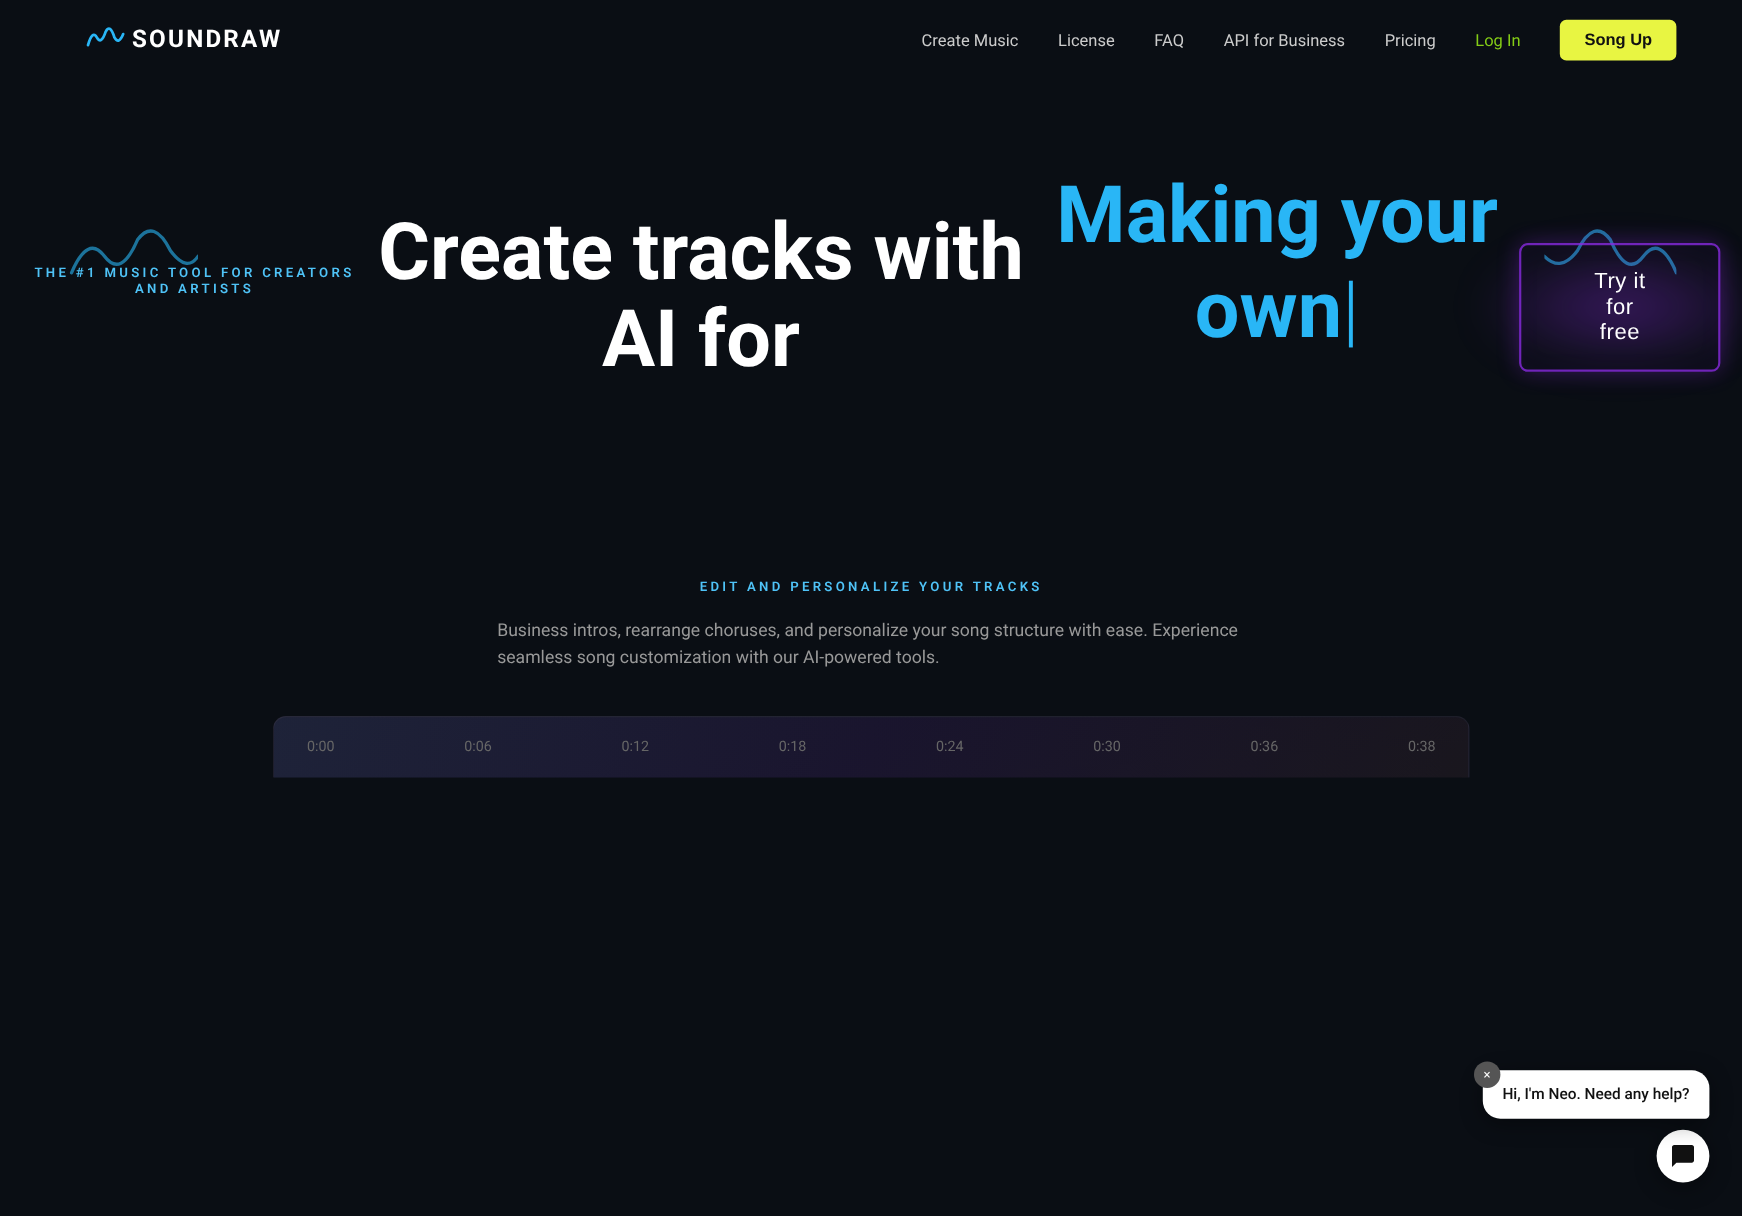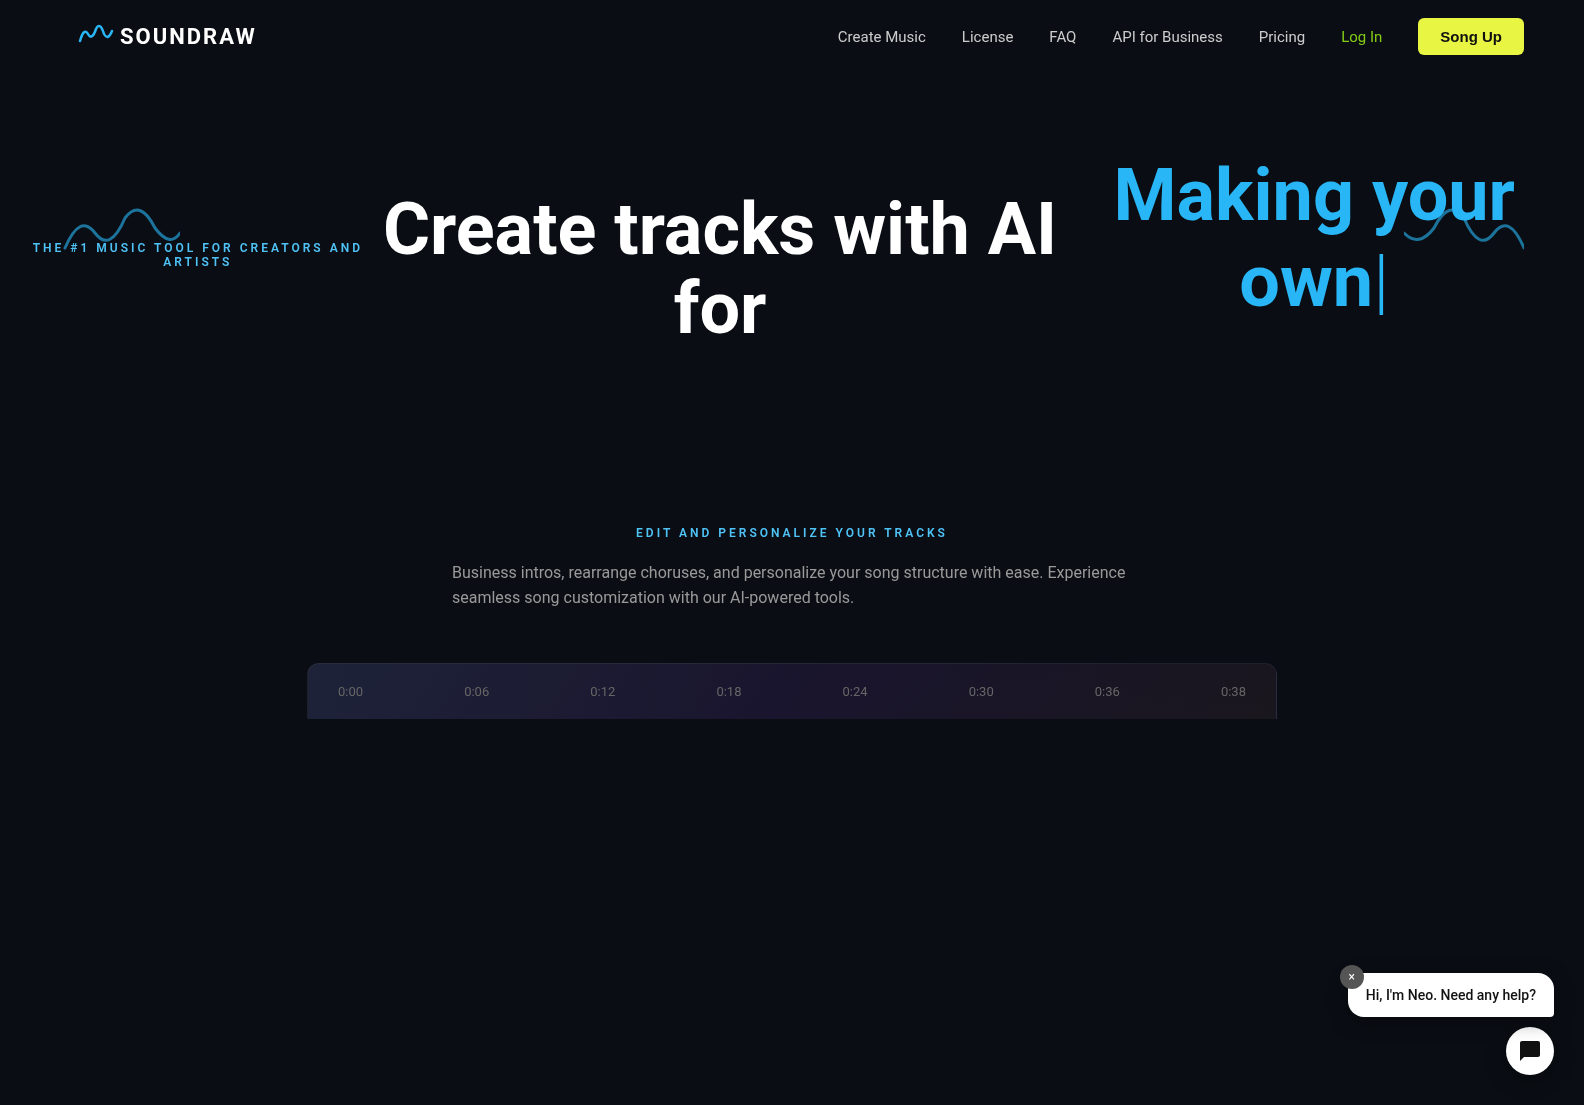--- a/index.html
+++ b/index.html
@@ -205,23 +205,23 @@
     .section2-desc {
       font-size: 16px;
       color: #999;
       max-width: 680px;
       line-height: 1.6;
       margin-bottom: 40px;
     }
 
     
     .timeline-container {
-      width: 970px;
+      width: 1088px;
       max-width: 100%;
-      margin: 12px auto;
+      margin: 0 auto;
       background: linear-gradient(to right, #1a1a2e, #0d0d1a);
       border-radius: 12px 12px 0 0;
       padding: 20px 30px;
       border: 1px solid rgba(255,255,255,0.08);
       border-bottom: none;
       position: relative;
       overflow: hidden;
     }
 
     .timeline-bar {
@@ -343,20 +343,24 @@
       <path d="M0 40 Q15 55 30 35 Q45 5 60 25 Q75 60 90 40 Q105 20 120 55" stroke="#29b6f6" stroke-width="3" fill="none" stroke-linecap="round"></path>
     </svg>
   </div>
 
   <p class="hero-subtitle">THE #1 MUSIC TOOL FOR CREATORS AND ARTISTS</p>
   <h1 class="hero-title">Create tracks with AI for</h1>
   <h1 class="hero-title-colored">
     <span>Making your own</span><span class="cursor">|</span>
   </h1>
 
+  <div class="cta-wrapper">
+    <div class="cta-glow"></div>
+    <button class="cta-button">Try it for free</button>
+  </div>
 </section>
 
 <section class="section2">
   <p class="section2-subtitle">EDIT AND PERSONALIZE YOUR TRACKS</p>
   <p class="section2-desc">Business intros, rearrange choruses, and personalize your song structure with ease. Experience seamless song customization with our AI-powered tools.</p>
 
   <div class="timeline-container">
     <div class="timeline-bar"></div>
     <div class="timeline-markers">
       <span class="timeline-marker">0:00</span>

